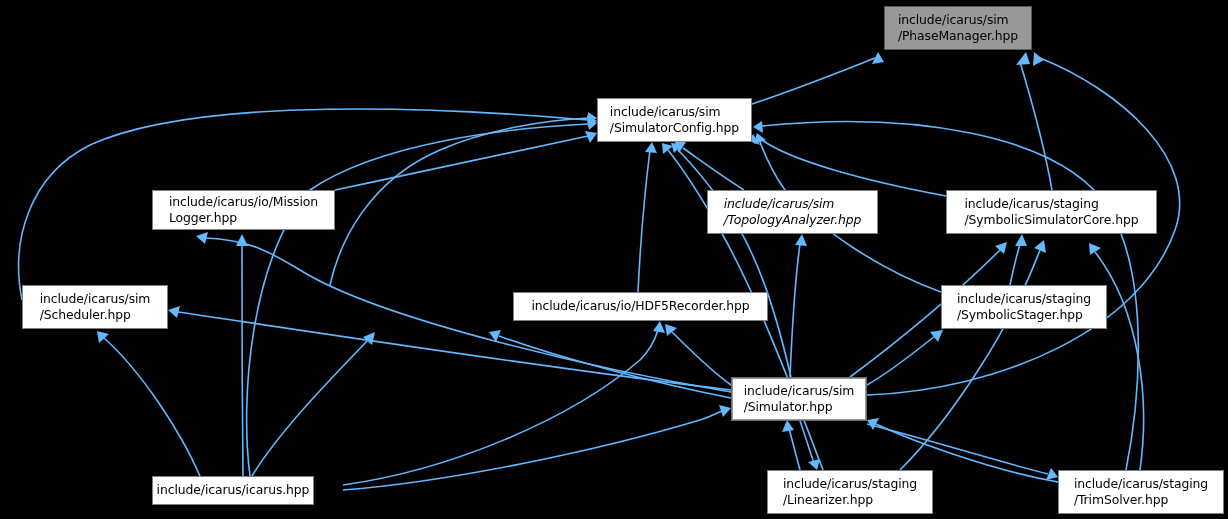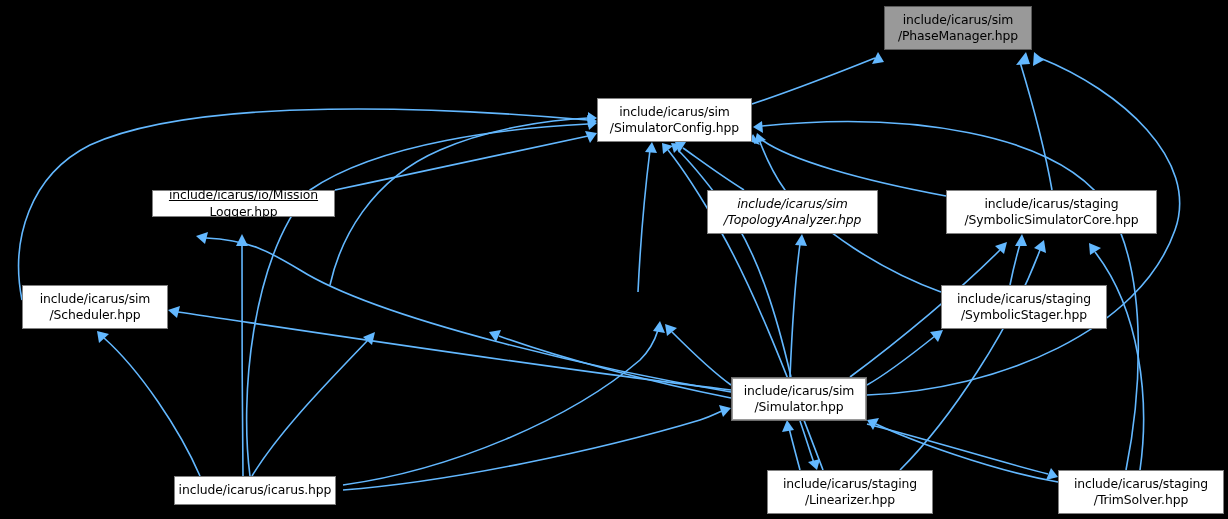--- a/index.html
+++ b/index.html
@@ -32,21 +32,20 @@
     stroke: none;
   }
   .node-box {
     position: absolute;
     box-sizing: border-box;
     background: #ffffff;
     border: 1px solid #808080;
     display: flex;
     align-items: center;
     justify-content: center;
-    text-align: center;
     color: #000000;
     font-size: 12.4px;
     line-height: 1.32;
     letter-spacing: -0.1px;
     white-space: pre-line;
     padding: 0 0;
   }
   .node-box.current {
     background: #999999;
     border: 1px solid #5a5a5a;
@@ -209,40 +208,41 @@
     </g>
 
   </svg>
 
   <div class="node-box current" style="left:884px; top:6px; width:148px; height:44px;">include/icarus/sim
 /PhaseManager.hpp</div>
 
   <div class="node-box" style="left:597px; top:98px; width:155px; height:44px;">include/icarus/sim
 /SimulatorConfig.hpp</div>
 
-  <div class="node-box" style="left:152px; top:190px; width:183px; height:27px;text-decoration:underline;">include/icarus/io/Mission
+  <div class="node-box" style="left:152px; top:190px; width:183px; height:40px;">include/icarus/io/Mission
 Logger.hpp</div>
 
   <div class="node-box italic" style="left:707px; top:190px; width:171px; height:44px;">include/icarus/sim
 /TopologyAnalyzer.hpp</div>
 
   <div class="node-box" style="left:946px; top:190px; width:211px; height:44px;">include/icarus/staging
 /SymbolicSimulatorCore.hpp</div>
 
   <div class="node-box" style="left:22px; top:285px; width:146px; height:44px;">include/icarus/sim
 /Scheduler.hpp</div>
 
 
+  <div class="node-box" style="left:513px; top:292px; width:255px; height:29px;">include/icarus/io/HDF5Recorder.hpp</div>
 
   <div class="node-box" style="left:941px; top:285px; width:166px; height:44px;">include/icarus/staging
 /SymbolicStager.hpp</div>
 
   <div class="node-box emphasis" style="left:731px; top:377px; width:136px; height:44px;">include/icarus/sim
 /Simulator.hpp</div>
 
-  <div class="node-box" style="left:174px; top:476px; width:162px; height:29px;">include/icarus/icarus.hpp</div>
+  <div class="node-box" style="left:152px; top:476px; width:162px; height:29px;">include/icarus/icarus.hpp</div>
 
   <div class="node-box" style="left:767px; top:470px; width:166px; height:44px;">include/icarus/staging
 /Linearizer.hpp</div>
 
   <div class="node-box" style="left:1058px; top:470px; width:166px; height:44px;">include/icarus/staging
 /TrimSolver.hpp</div>
 </div>
 
 </body></html>

